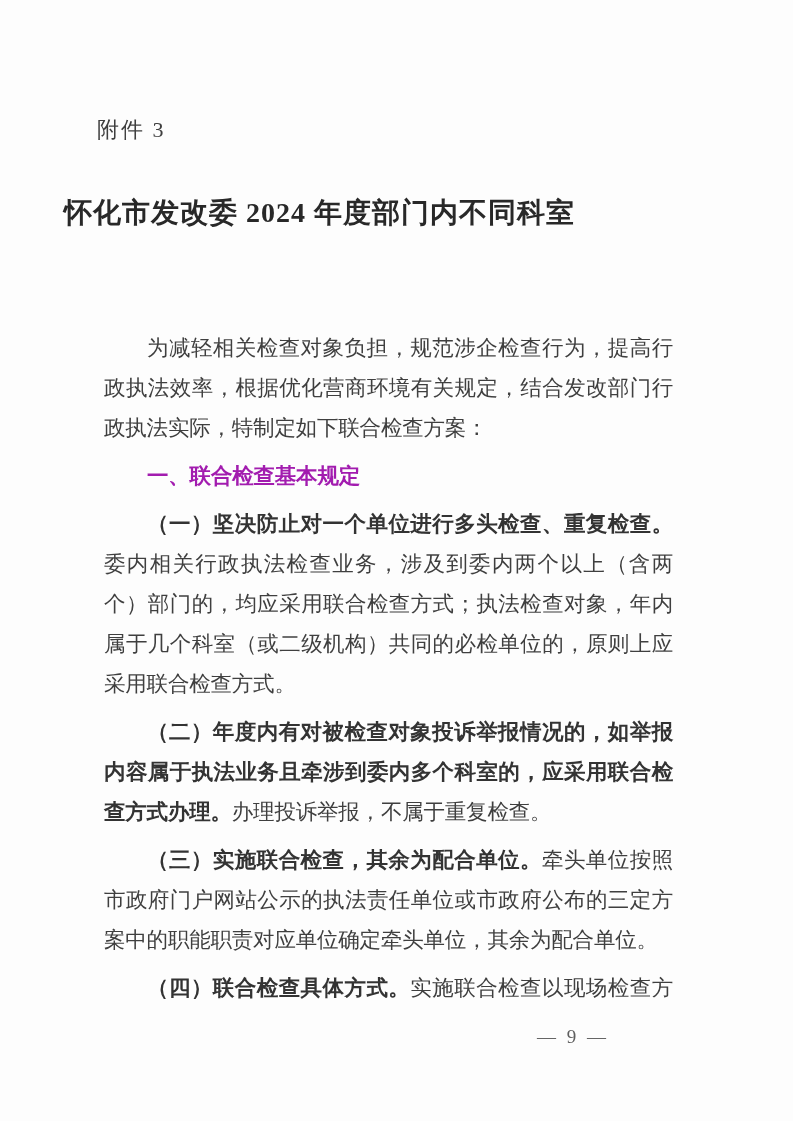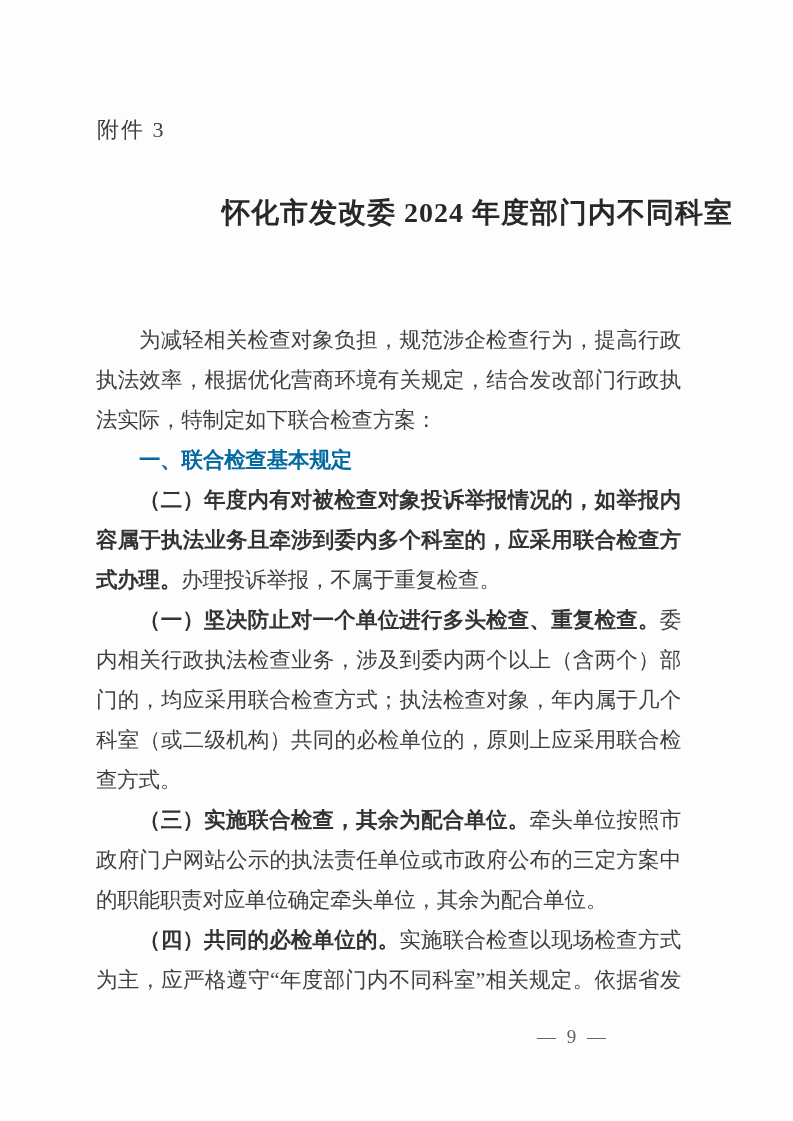--- a/index.html
+++ b/index.html
@@ -26,21 +26,21 @@
     line-height: 30px;
     color: #3f3f3f;
     letter-spacing: 2px;
   }
   .title {
     position: absolute;
     top: 192px;
     left: 64px;
     right: 60px;
     margin: 0;
-    text-align: right;
+    text-align: left;
     font-size: 28px;
     font-weight: 700;
     line-height: 42px;
     color: #282828;
     letter-spacing: 1px;
   }
   .title .title-line {
     display: block;
   }
   .content {
@@ -50,30 +50,30 @@
     width: 585px;
     height: 685px;
     overflow: hidden;
     font-size: 21.5px;
     line-height: 40px;
     color: #3f3f3f;
     text-align: justify;
     letter-spacing: -0.2px;
   }
   .para {
-    margin: 0;
+    margin: 8px;
     text-indent: 2em;
   }
   .para .lead {
     font-weight: 700;
     color: #333333;
   }
   .section-heading {
     font-weight: 700;
-    color: #0369a1;
+    color: #a21caf;
   }
   .page-number {
     position: absolute;
     top: 1026px;
     left: 453px;
     width: 240px;
     text-align: center;
     font-size: 19px;
     color: #5f5f5f;
     letter-spacing: 3px;
@@ -89,25 +89,25 @@
   <h1 class="title">
     <span class="title-line">怀化市发改委 2024 年度部门内不同科室</span>
   </h1>
 
   <div class="content">
 
     <p class="para"><span>为减轻相关检查对象负担，规范涉企检查行为，提高行政执法效率，根据优化营商环境有关规定，结合发改部门行政执法实际，特制定如下联合检查方案：</span></p>
 
     <p class="para section-heading"><span>一、联合检查基本规定</span></p>
 
+    <p class="para"><span class="lead">（一）坚决防止对一个单位进行多头检查、重复检查。</span><span>委内相关行政执法检查业务，涉及到委内两个以上（含两个）部门的，均应采用联合检查方式；执法检查对象，年内属于几个科室（或二级机构）共同的必检单位的，原则上应采用联合检查方式。</span></p>
+
     <p class="para"><span class="lead">（二）年度内有对被检查对象投诉举报情况的，如举报内容属于执法业务且牵涉到委内多个科室的，应采用联合检查方式办理。</span><span>办理投诉举报，不属于重复检查。</span></p>
-
-    <p class="para"><span class="lead">（一）坚决防止对一个单位进行多头检查、重复检查。</span><span>委内相关行政执法检查业务，涉及到委内两个以上（含两个）部门的，均应采用联合检查方式；执法检查对象，年内属于几个科室（或二级机构）共同的必检单位的，原则上应采用联合检查方式。</span></p>
 
     <p class="para"><span class="lead">（三）实施联合检查，其余为配合单位。</span><span>牵头单位按照市政府门户网站公示的执法责任单位或市政府公布的三定方案中的职能职责对应单位确定牵头单位，其余为配合单位。</span></p>
 
-    <p class="para"><span class="lead">（四）共同的必检单位的。</span><span>实施联合检查以现场检查方式为主，应严格遵守“年度部门内不同科室”相关规定。依据省发改</span></p>
+    <p class="para"><span class="lead">（四）联合检查具体方式。</span><span>实施联合检查以现场检查方式为主，应严格遵守“年度部门内不同科室”相关规定。依据省发改</span></p>
 
   </div>
 
   <div class="page-number">— 9 —</div>
 
 </div>
 
 </body></html>

